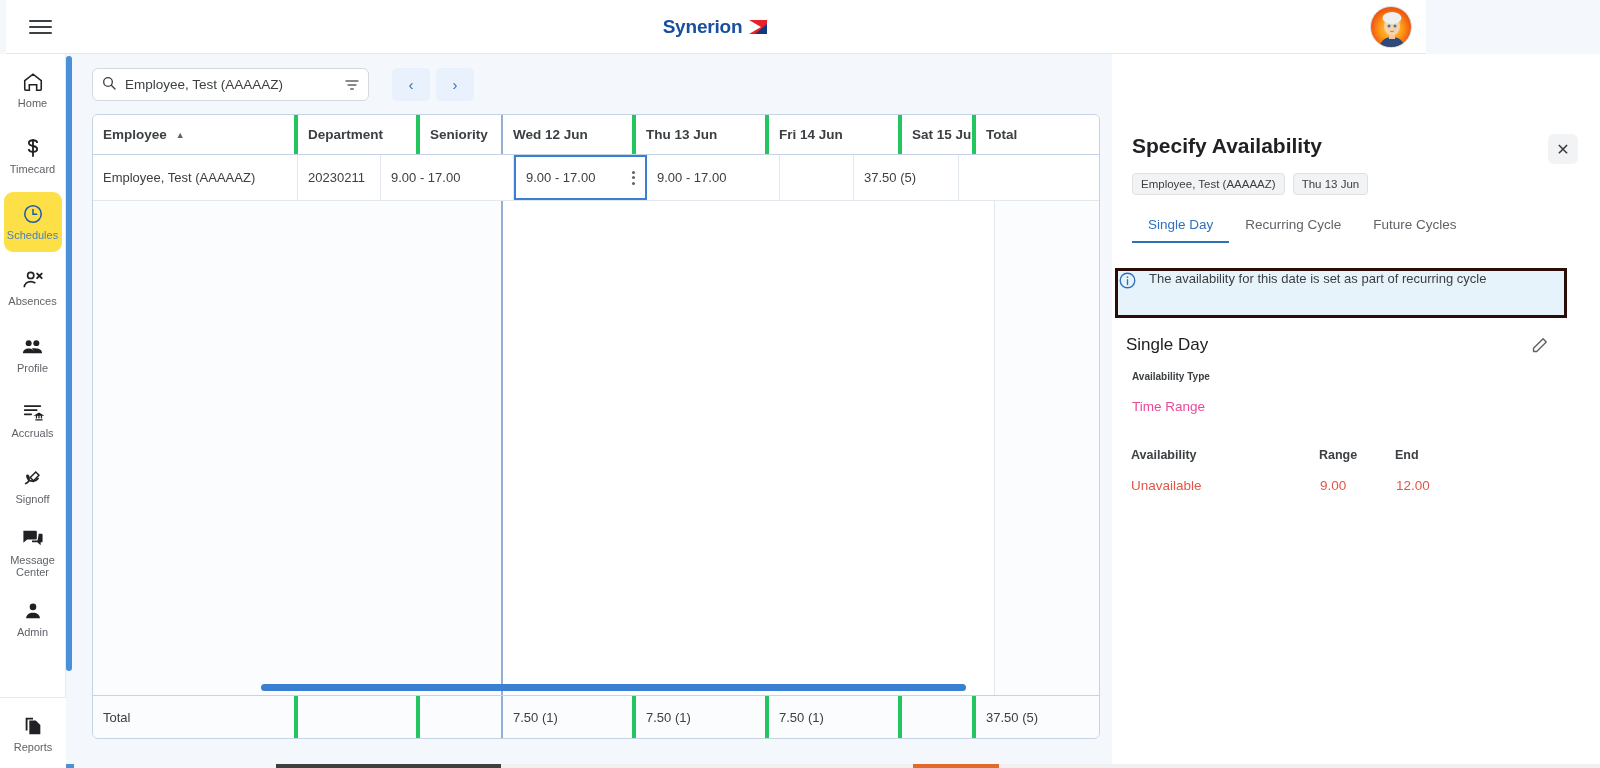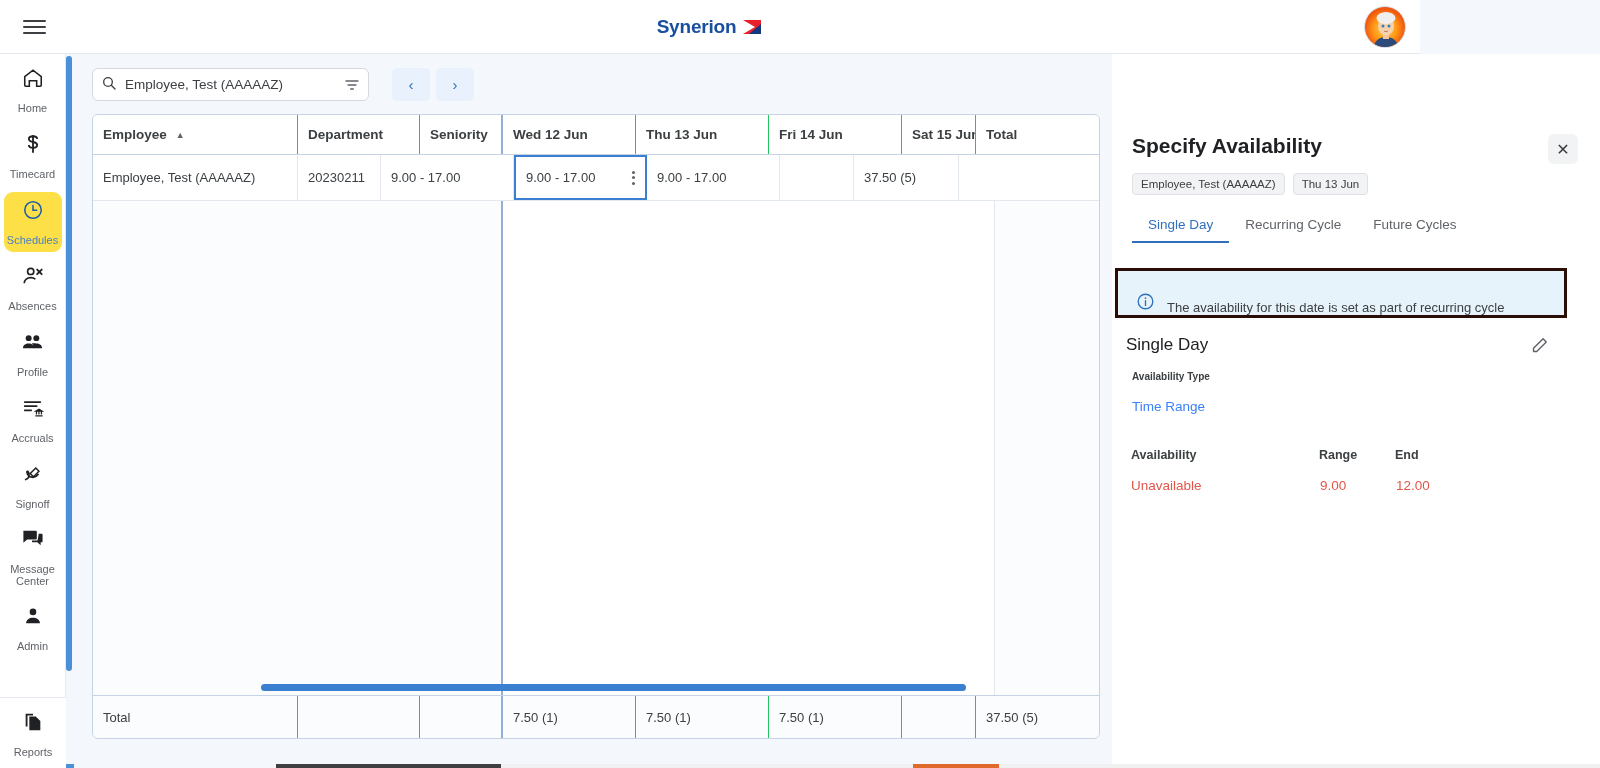--- a/index.html
+++ b/index.html
@@ -6,21 +6,21 @@
   html, body {
     width: 1600px; height: 768px;
     font-family: "Liberation Sans", sans-serif;
     background: #ffffff;
     overflow: hidden;
   }
   .app { position: relative; width: 1600px; height: 768px; background:#f4f7fb; }
 
   
   .topbar {
-    position: absolute; left:0; top:0; width:1420px; height:54px;
+    position: absolute; left:6px; top:0; width:1420px; height:54px;
     background:#ffffff; border-bottom:1px solid #e3e8ef;
     display:flex; align-items:center;
   }
   .hamburger {
     width:48px; height:54px; display:flex; flex-direction:column;
     align-items:center; justify-content:center; gap:4px; margin-left:10px; cursor:pointer;
   }
   .hamburger span { display:block; width:23px; height:2px; background:#3c4043; border-radius:1px; }
   .brand {
     position:absolute; left:0; right:0; top:0; height:54px;
@@ -38,21 +38,21 @@
 
   
   .leftnav {
     position:absolute; left:0; top:54px; width:66px; height:714px;
     background:#ffffff; border-right:1px solid #e6eaf0;
     display:flex; flex-direction:column; align-items:center;
   }
   .nav-item {
     width:58px; min-height:60px; margin-top:6px; border-radius:9px;
     display:flex; flex-direction:column; align-items:center; justify-content:center;
-    gap:13px; cursor:pointer; color:#5f6368; font-size:11px; line-height:12px; text-align:center;
+    gap:4px; cursor:pointer; color:#5f6368; font-size:11px; line-height:12px; text-align:center;
     padding:5px 2px;
   }
   .nav-item .ni-label { color:#5f6368; }
   .nav-item.active { background:#fde047; }
   .nav-item.active .ni-label { color:#4a7fc1; }
   .nav-item svg { display:block; }
   .nav-bottom {
     position:absolute; bottom:0; left:0; width:66px;
     border-top:1px solid #e6eaf0; background:#fff;
     display:flex; flex-direction:column; align-items:center; padding-bottom:4px;
@@ -112,21 +112,21 @@
 
   
   .grid {
     position:absolute; left:20px; top:60px; width:1008px; height:625px;
     background:#fff; border:1px solid #c6d3e4; border-radius:6px; overflow:hidden;
   }
   .grow { display:flex; }
   .ghead { height:40px; background:#fff; border-bottom:1px solid #c6d3e4; }
   .gcell {
     display:flex; align-items:center; padding:0 10px; font-size:13px; color:#3c4043;
-    border-right:1px solid #22c55e; height:100%; overflow:hidden; white-space:nowrap;
+    border-right:4px solid #22c55e; height:100%; overflow:hidden; white-space:nowrap;
   }
   .ghead .gcell { font-weight:bold; font-size:13.5px; }
   .c-emp  { width:205px; }
   .c-dep  { width:122px; }
   .c-sen  { width:83px; border-right:2px solid #94afd2; }
   .c-day  { width:133px; }
   .c-sat  { width:74px; }
   .c-tot  { width:105px; border-right:none; }
   .sort-asc { margin-left:9px; font-size:9px; color:#5f6368; }
 
@@ -178,35 +178,35 @@
   }
   .ptab {
     font-size:13.5px; color:#5f6368; padding:6px 16px 9px 16px; cursor:pointer;
     border-bottom:2px solid transparent;
   }
   .ptab.active { color:#2f6fbd; border-bottom:2px solid #2f6fbd; }
 
   .infobox {
     position:absolute; left:3px; top:214px; width:452px; height:50px;
     background:#e7f3fb; border:3px solid #2b0d08;
-    display:flex; align-items:flex-end; padding-left:18px; gap:12px;
+    display:flex; align-items:flex-start; gap:12px;
   }
   .info-text { font-size:13px; color:#3c4043; }
 
   .sec-title {
     position:absolute; left:14px; top:281px; font-size:17px; color:#202124;
   }
   .edit-pencil {
     position:absolute; left:418px; top:282px; cursor:pointer;
   }
   .fld-label {
     position:absolute; left:20px; top:317px; font-size:10px; font-weight:bold; color:#3c4043;
   }
   .fld-value {
-    position:absolute; left:20px; top:345px; font-size:13.5px; color:#3b82f6;
+    position:absolute; left:20px; top:345px; font-size:13.5px; color:#ec4899;
   }
   .tbl-head { position:absolute; left:0; top:394px; width:100%; height:20px; }
   .th { position:absolute; font-size:12.5px; font-weight:bold; color:#3c4043; }
   .th-a { left:19px; } .th-s { left:207px; } .th-e { left:283px; }
   .tbl-row { position:absolute; left:0; top:424px; width:100%; height:20px; }
   .td { position:absolute; font-size:13.5px; color:#e2564a; }
   .td-a { left:19px; } .td-s { left:208px; } .td-e { left:284px; }
 
   
   .btmstrip { position:absolute; left:0; bottom:0; width:1600px; height:4px; background:#f4f7fb; }

